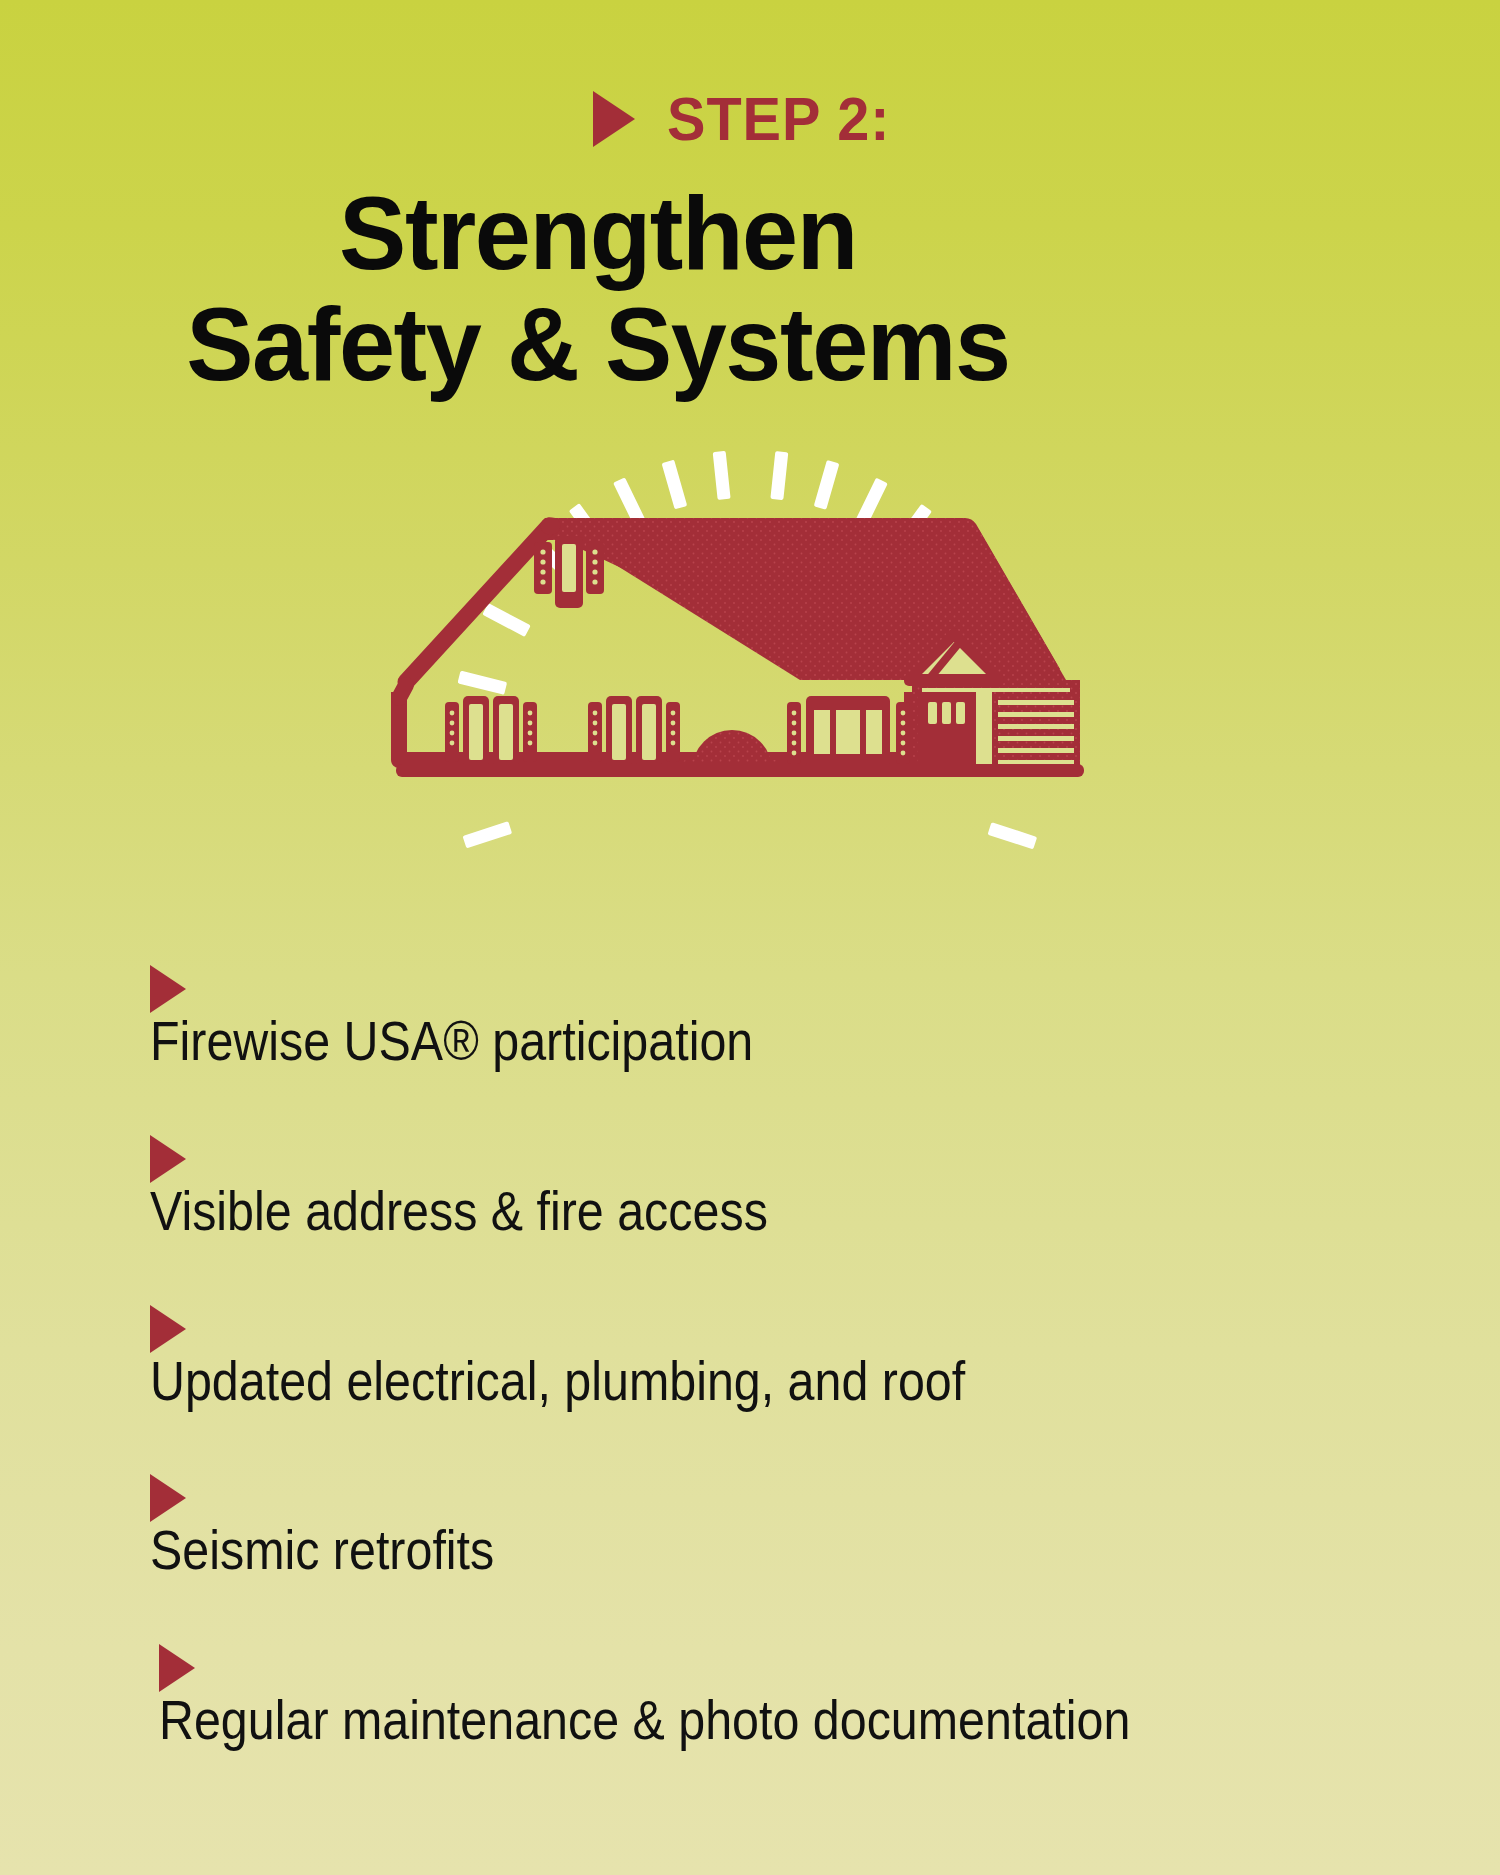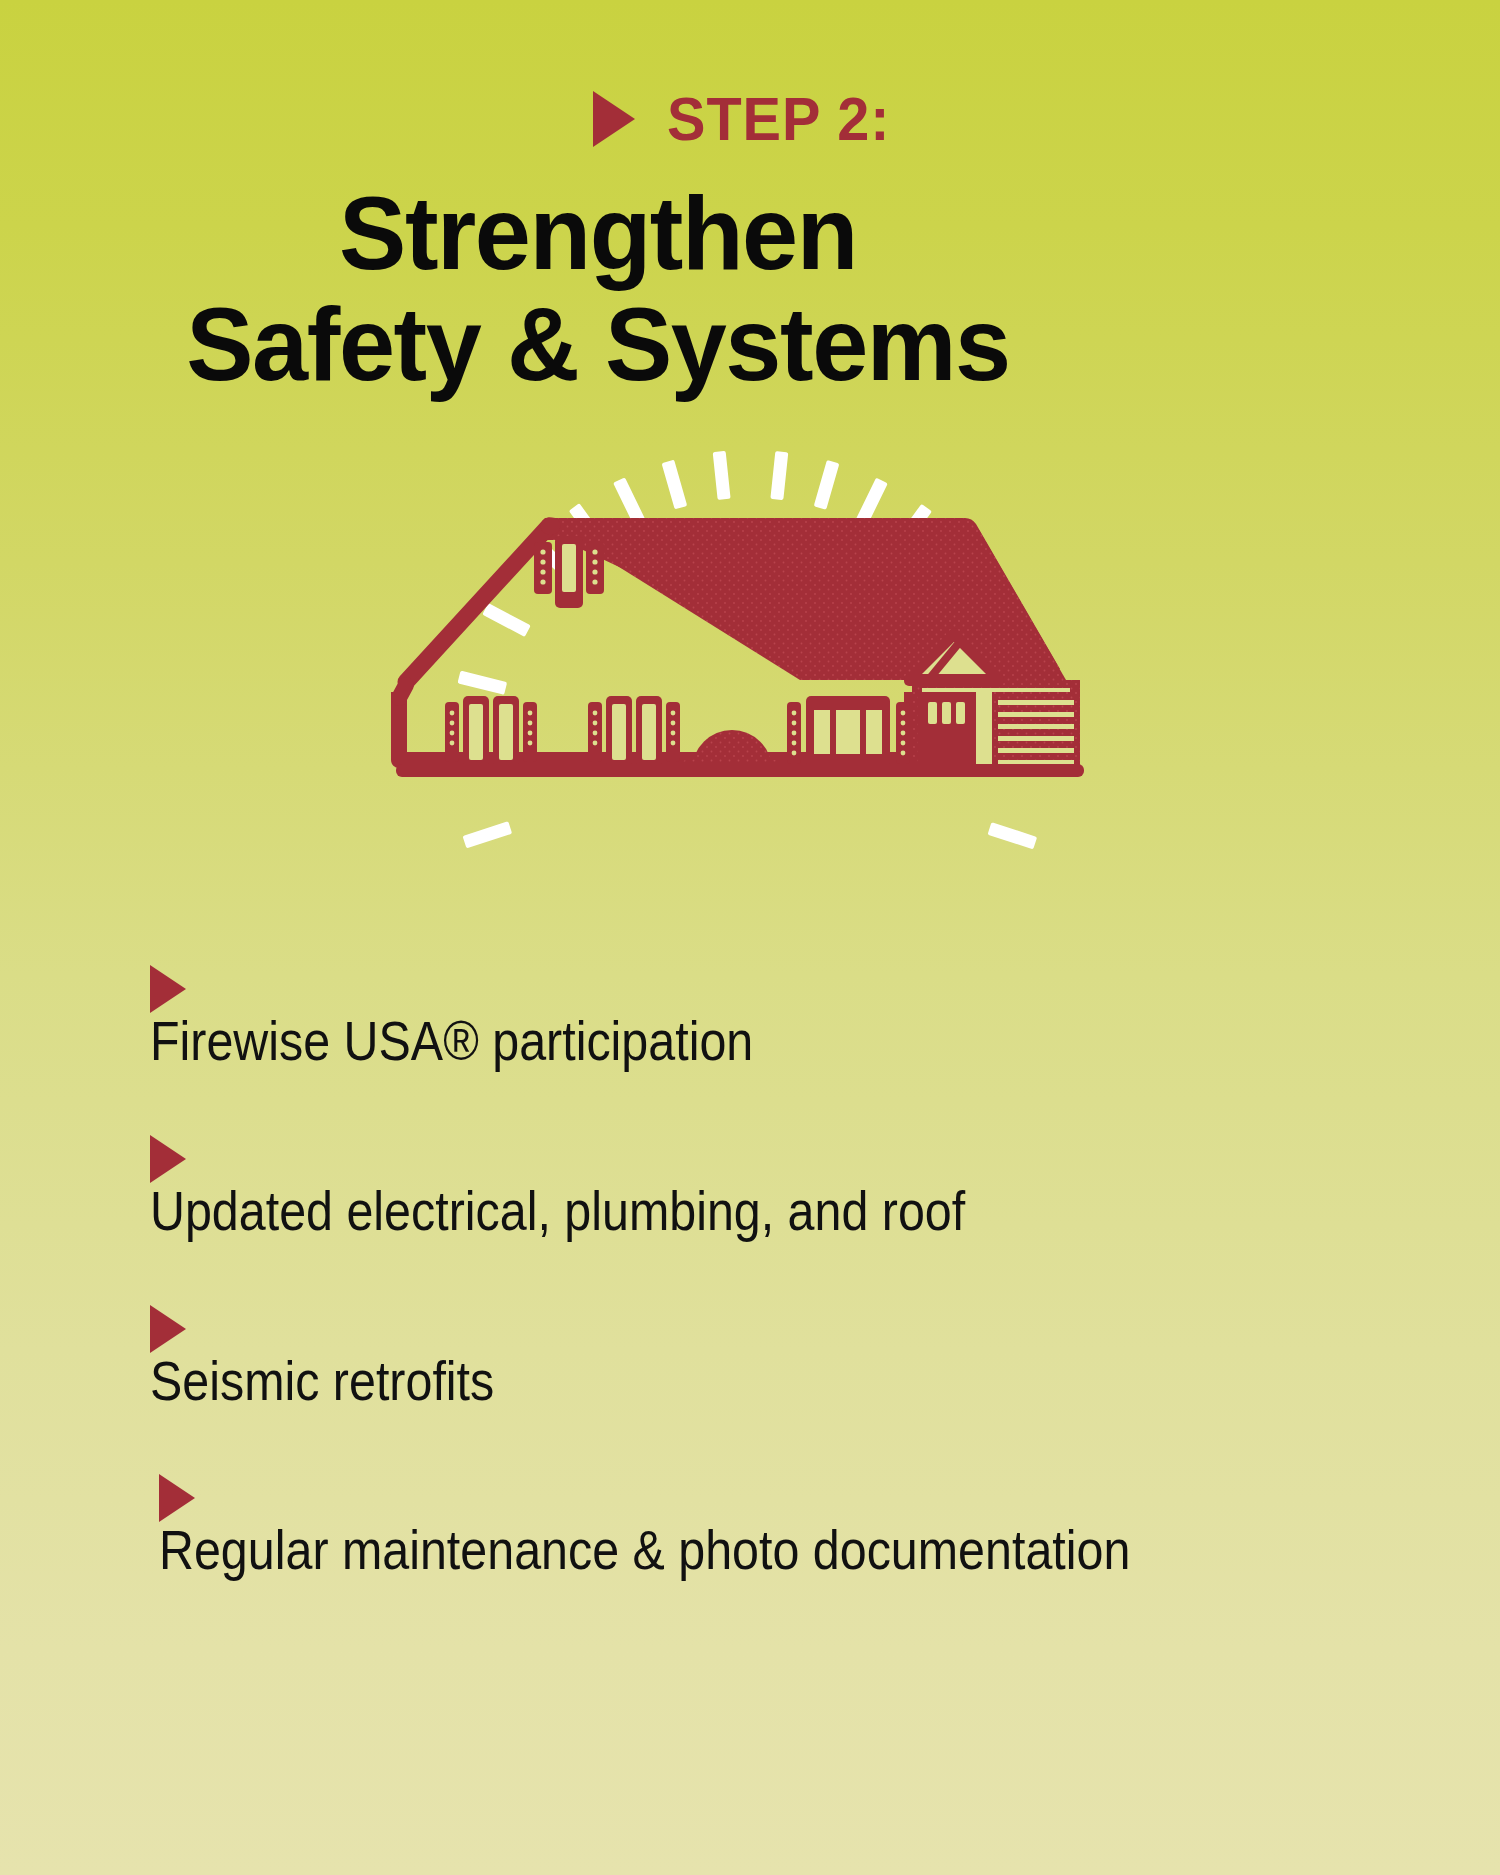--- a/index.html
+++ b/index.html
@@ -269,20 +269,24 @@
     </svg>
   </div>
 
   <div class="bullets">
     <div class="bullet">
       <span class="b-tri"></span>
       <span class="b-text">Firewise USA® participation</span>
     </div>
     <div class="bullet">
       <span class="b-tri"></span>
+      <span class="b-text">Visible address &amp; fire access</span>
+    </div>
+    <div class="bullet">
+      <span class="b-tri"></span>
       <span class="b-text">Updated electrical, plumbing, and roof</span>
     </div>
     <div class="bullet">
       <span class="b-tri"></span>
       <span class="b-text">Seismic retrofits</span>
     </div>
     <div class="bullet">
       <span class="b-tri"></span>
       <span class="b-text">Regular maintenance &amp; photo documentation</span>
     </div>

